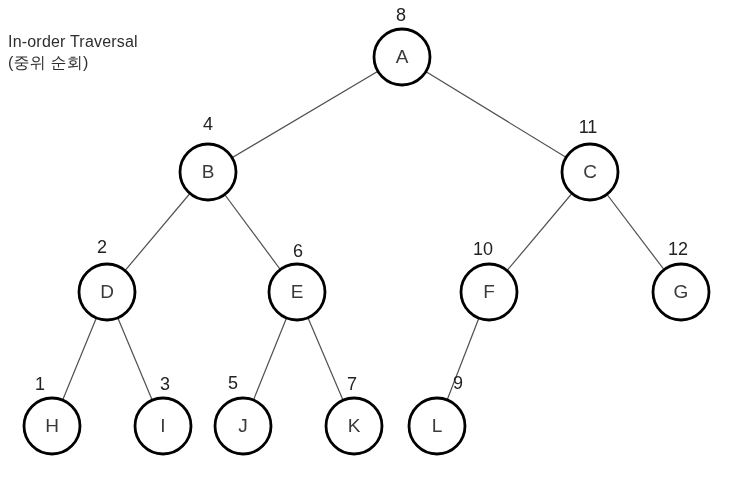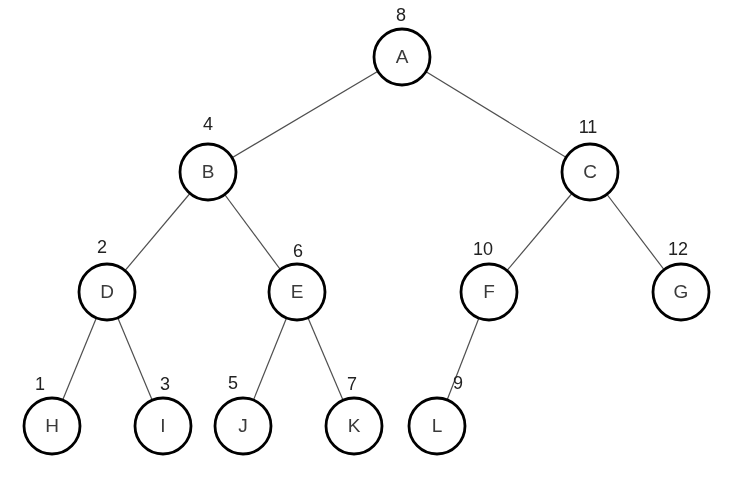--- a/index.html
+++ b/index.html
@@ -54,20 +54,22 @@
     font-family: "Liberation Sans", "DejaVu Sans", sans-serif;
     font-size: 18px;
     text-anchor: middle;
   }
 </style>
 </head>
 <body>
 
 <div class="canvas">
   <div class="title-block">
+    <div>In-order Traversal</div>
+    <div>(중위 순회)</div>
   </div>
   <svg class="tree" id="tree-svg" viewBox="0 0 740 477" xmlns="http://www.w3.org/2000/svg">
     <g id="edges-group">
         <line x1="402" y1="57" x2="208" y2="172" class="edge"></line>
         <line x1="402" y1="57" x2="590" y2="172" class="edge"></line>
         <line x1="208" y1="172" x2="107" y2="292" class="edge"></line>
         <line x1="208" y1="172" x2="297" y2="292" class="edge"></line>
         <line x1="590" y1="172" x2="489" y2="292" class="edge"></line>
         <line x1="590" y1="172" x2="681" y2="292" class="edge"></line>
         <line x1="107" y1="292" x2="52" y2="426" class="edge"></line>

